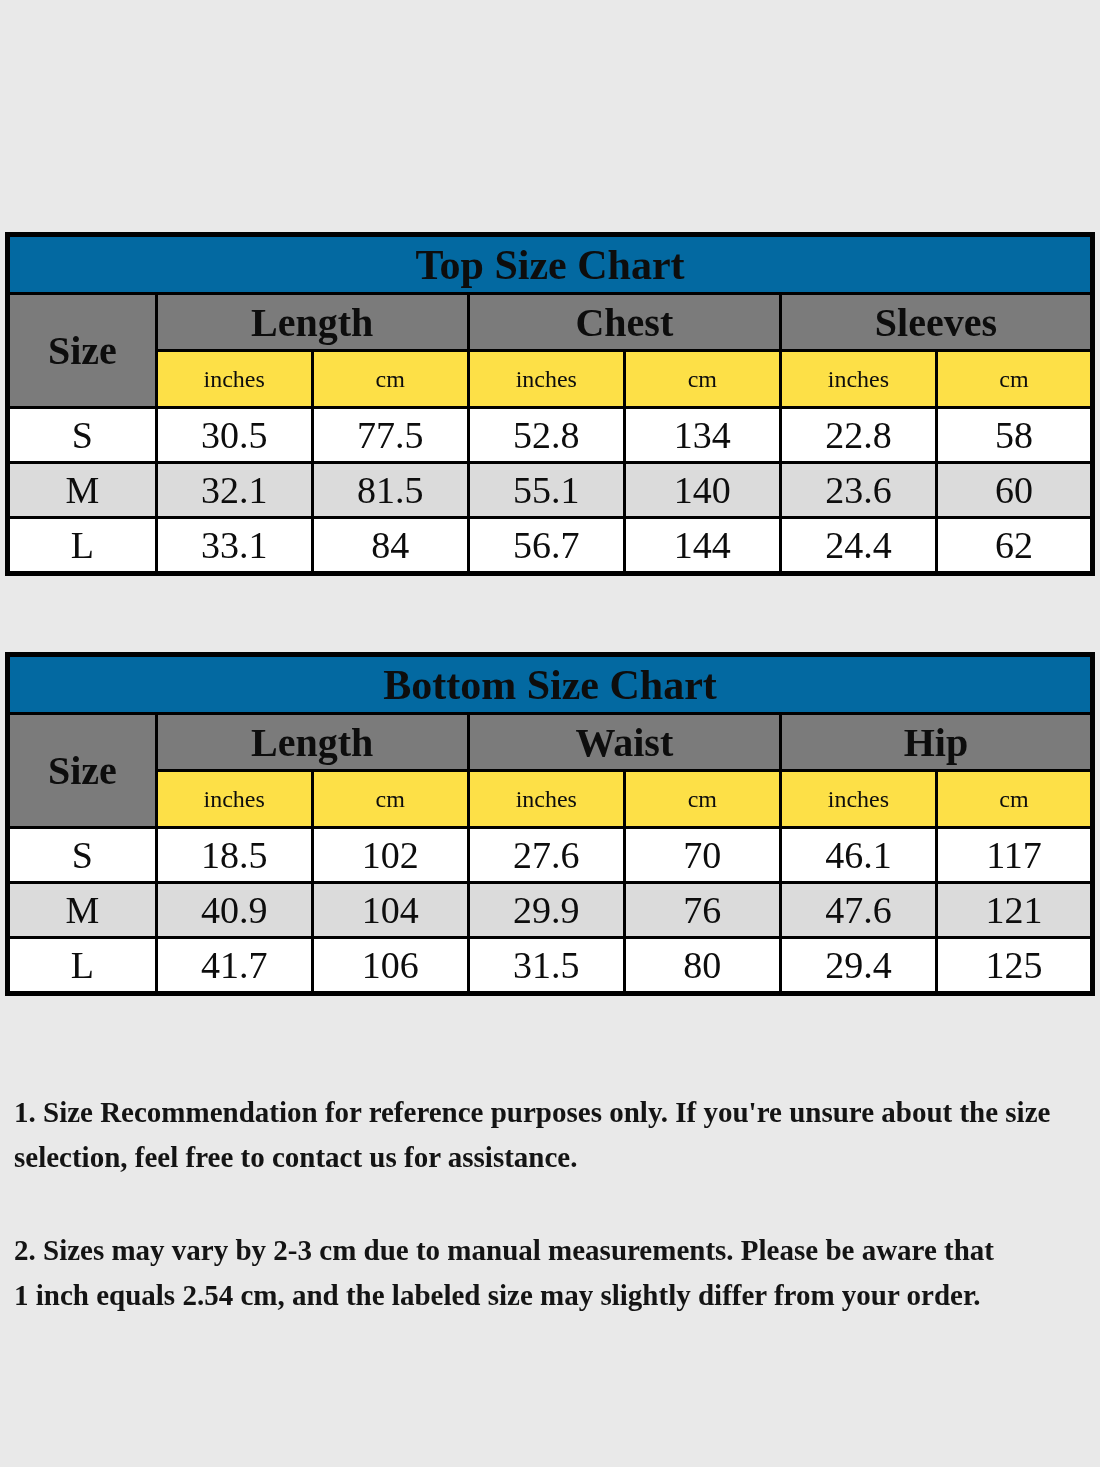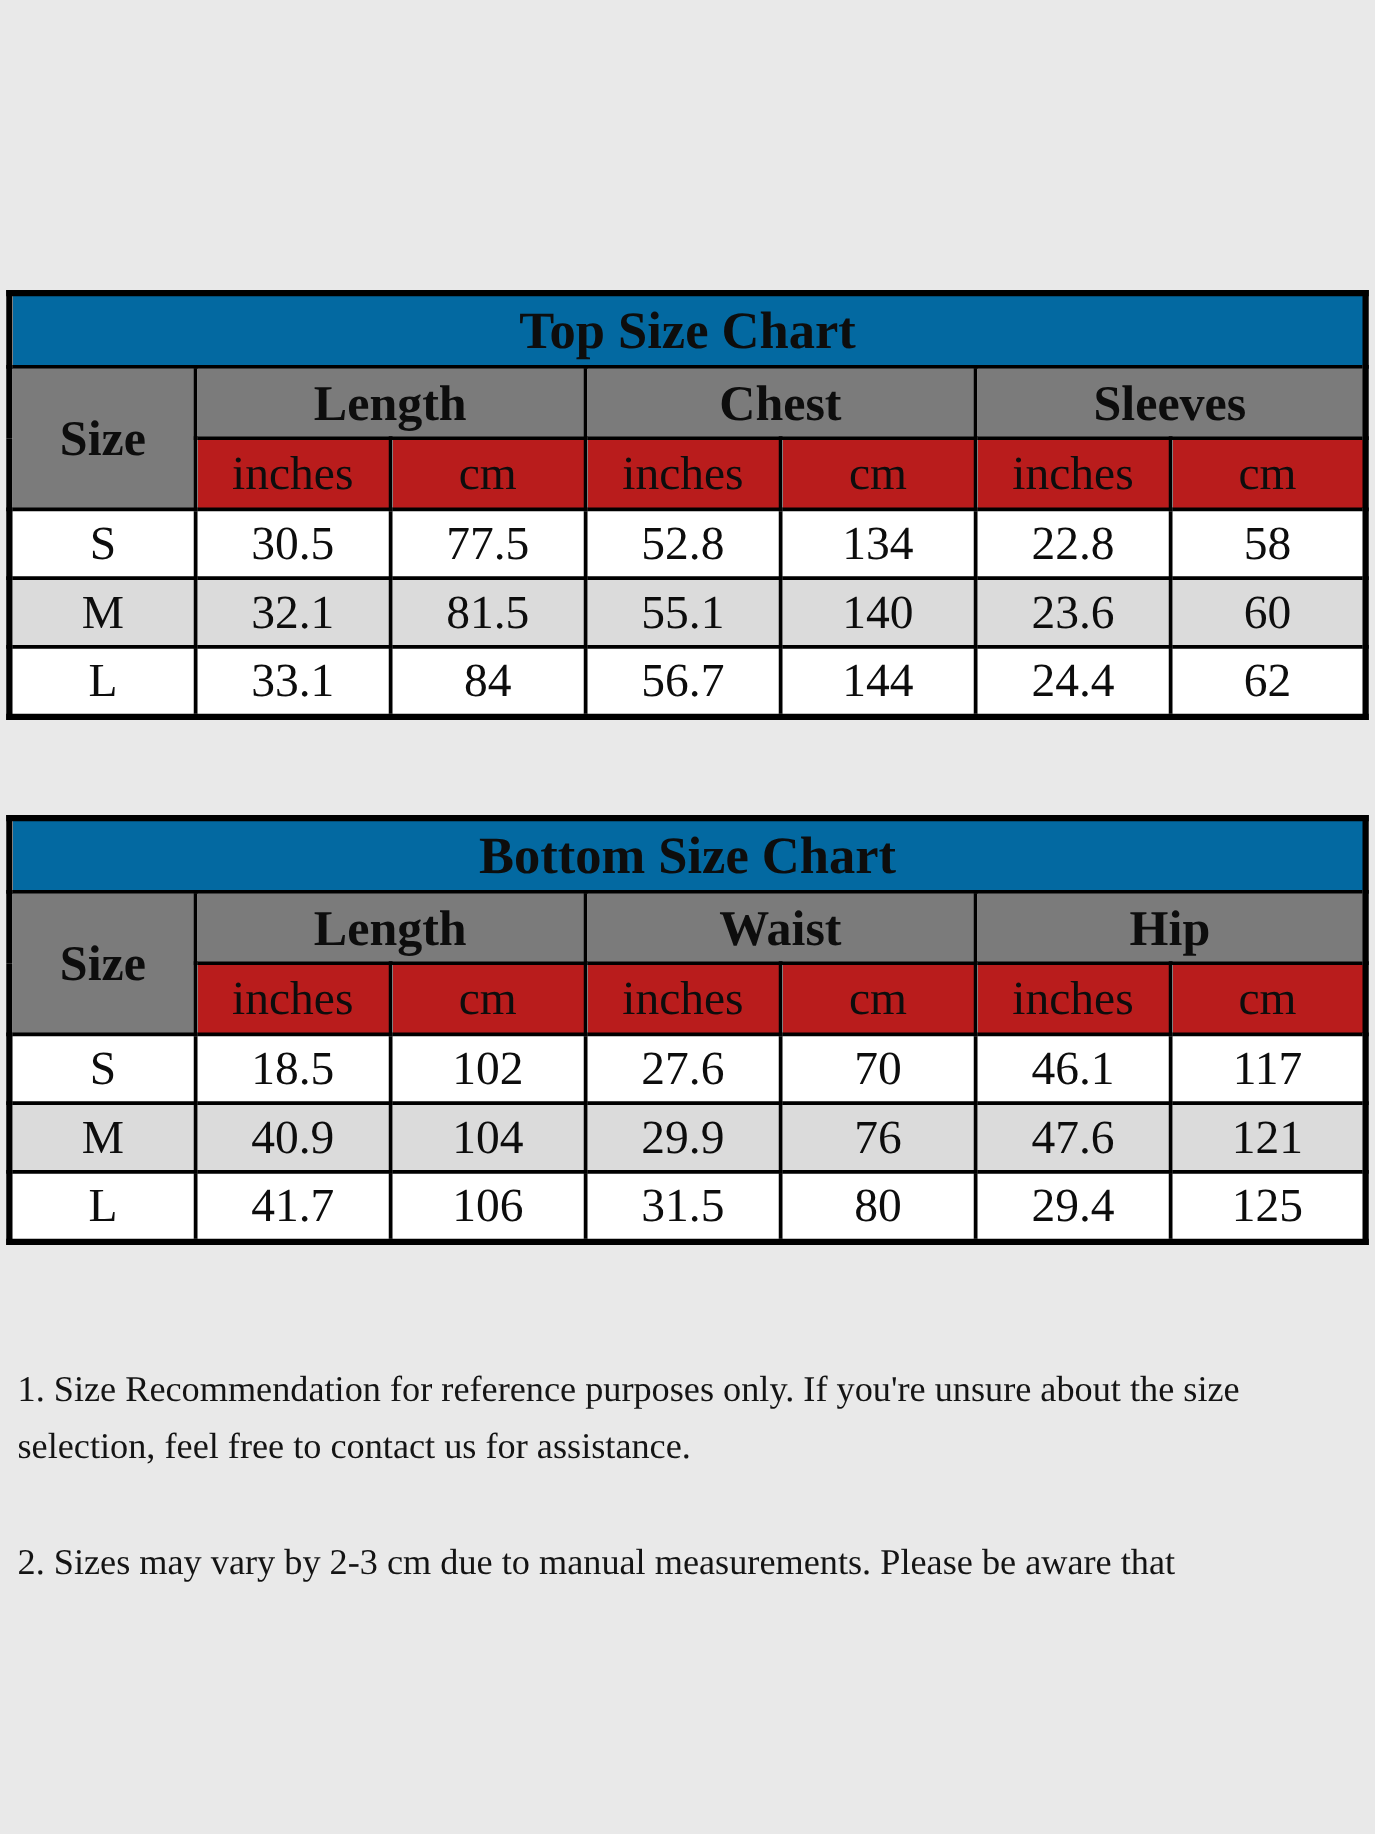--- a/index.html
+++ b/index.html
@@ -38,35 +38,36 @@
     font-weight: bold;
     background: #0369a1;
   }
   td.group-cell, td.size-cell {
     background: #7b7b7b;
     font-weight: bold;
     font-size: 40px;
   }
   td.group-cell { height: 54px; margin-left: 32px; }
   td.unit-cell {
-    background: #b91c1c;
-    font-size: 38px;
+    background: #fde047;
+    font-size: 24px;
     height: 54px;
   }
   tr.data-row td {
     height: 52px;
     font-size: 38px;
     background: #ffffff;
   }
   tr.data-row.alt td { background: #dbdbdb; }
   .notes {
     position: absolute;
     left: 14px;
     top: 1090px;
     width: 1076px;
+    font-weight: bold;
   }
   .note {
     margin: 0 0 48px 0;
     font-size: 29px;
     line-height: 45px;
     color: #141414;
   }
 </style>
 </head>
 <body>
@@ -187,14 +188,15 @@
   </tbody>
 </table>
 
 <div class="notes">
   <p class="note">
     <span>1. Size Recommendation for reference purposes only. If you're unsure about the size</span><br>
     <span>selection, feel free to contact us for assistance.</span>
   </p>
   <p class="note">
     <span>2. Sizes may vary by 2-3 cm due to manual measurements. Please be aware that</span><br>
+    <span>1 inch equals 2.54 cm, and the labeled size may slightly differ from your order.</span>
   </p>
 </div>
 
 </body></html>

